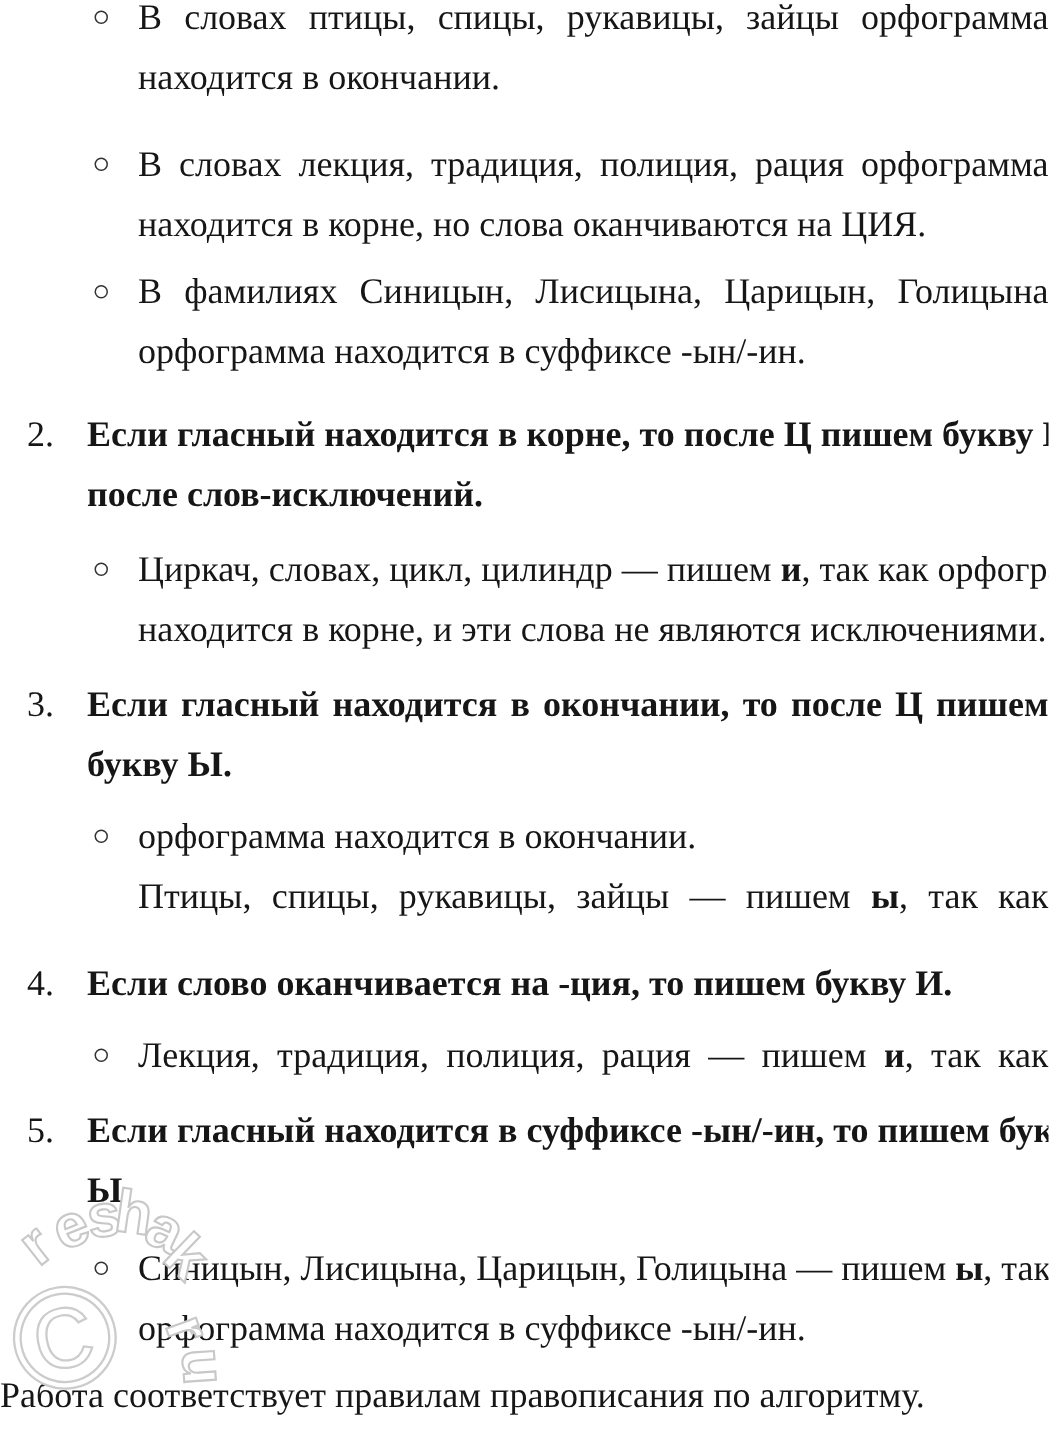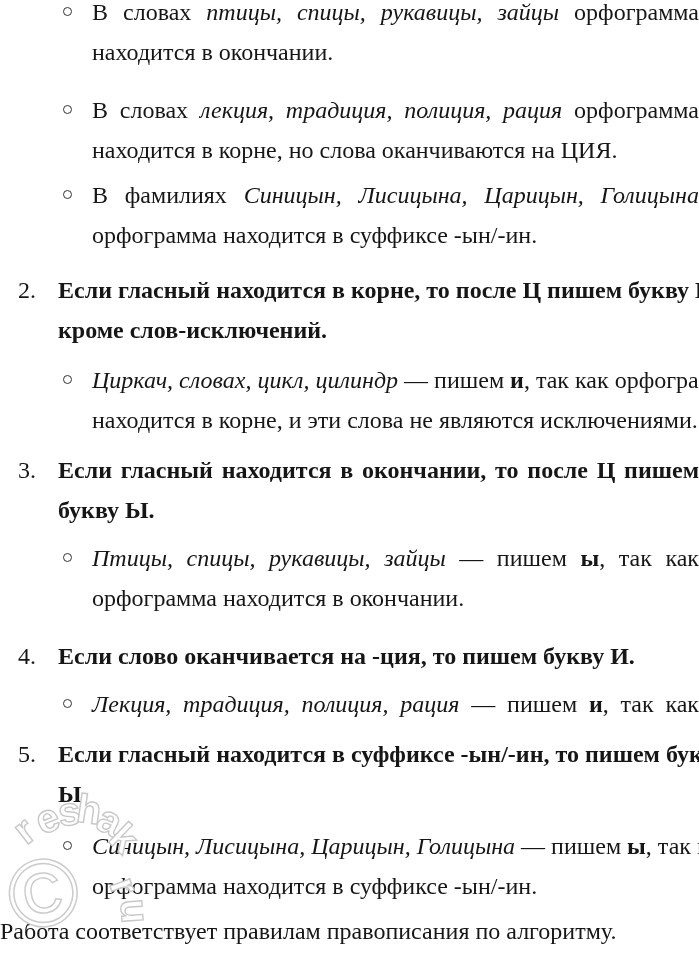--- a/index.html
+++ b/index.html
@@ -9,21 +9,21 @@
     overflow: hidden;
     position: relative;
     font-family: "Liberation Serif", "DejaVu Serif", serif;
     font-size: 24px;
     color: #161616;
   }
   .content { position: relative; top: -8px; z-index: 1; }
   .line { line-height: 40px; height: 40px; }
   .jf { text-align: justify; text-align-last: justify; text-justify: inter-word; white-space: nowrap; }
   .seg { }
-  .seg.i { font-style: italic; }
+  .seg.i { }
   .seg.b { font-weight: bold; }
 
   .bul { position: relative; padding-left: 92px; }
   .bul .marker {
     position: absolute; left: 63px; top: 15px;
     width: 7px; height: 7px;
     border: 1.5px solid #333; border-radius: 50%;
     background: transparent;
   }
   .num-item { position: relative; padding-left: 58px; }
@@ -92,39 +92,39 @@
 
   <div class="bul mt5">
     <span class="marker"></span>
     <div class="line jf"><span class="seg">В фамилиях </span><span class="seg i">Синицын, Лисицына, Царицын, Голицына</span></div>
     <div class="line"><span class="seg">орфограмма находится в суффиксе -ын/-ин.</span></div>
   </div>
 
   <div class="num-item mt15">
     <span class="num">2.</span>
     <div class="line jf"><span class="seg b">Если гласный находится в корне, то после Ц пишем букву И,</span></div>
-    <div class="line"><span class="seg b">кроме слов-исключений.</span></div>
+    <div class="line"><span class="seg b">после слов-исключений.</span></div>
   </div>
 
   <div class="bul mt10">
     <span class="marker"></span>
     <div class="line jf"><span class="seg i">Циркач, словах, цикл, цилиндр</span><span class="seg"> — пишем </span><span class="seg b">и</span><span class="seg">, так как орфограмма</span></div>
     <div class="line"><span class="seg">находится в корне, и эти слова не являются исключениями.</span></div>
   </div>
 
   <div class="num-item mt10">
     <span class="num">3.</span>
     <div class="line jf"><span class="seg b">Если гласный находится в окончании, то после Ц пишем</span></div>
     <div class="line"><span class="seg b">букву Ы.</span></div>
   </div>
 
   <div class="bul mt8">
     <span class="marker"></span>
+    <div class="line"><span class="seg">орфограмма находится в окончании.</span></div>
     <div class="line jf"><span class="seg i">Птицы, спицы, рукавицы, зайцы</span><span class="seg"> — пишем </span><span class="seg b">ы</span><span class="seg">, так как</span></div>
-    <div class="line"><span class="seg">орфограмма находится в окончании.</span></div>
   </div>
 
   <div class="num-item mt7">
     <span class="num">4.</span>
     <div class="line"><span class="seg b">Если слово оканчивается на -ция, то пишем букву И.</span></div>
   </div>
 
   <div class="bul mt8">
     <span class="marker"></span>
     <div class="line jf"><span class="seg i">Лекция, традиция, полиция, рация</span><span class="seg"> — пишем </span><span class="seg b">и</span><span class="seg">, так как</span></div>

